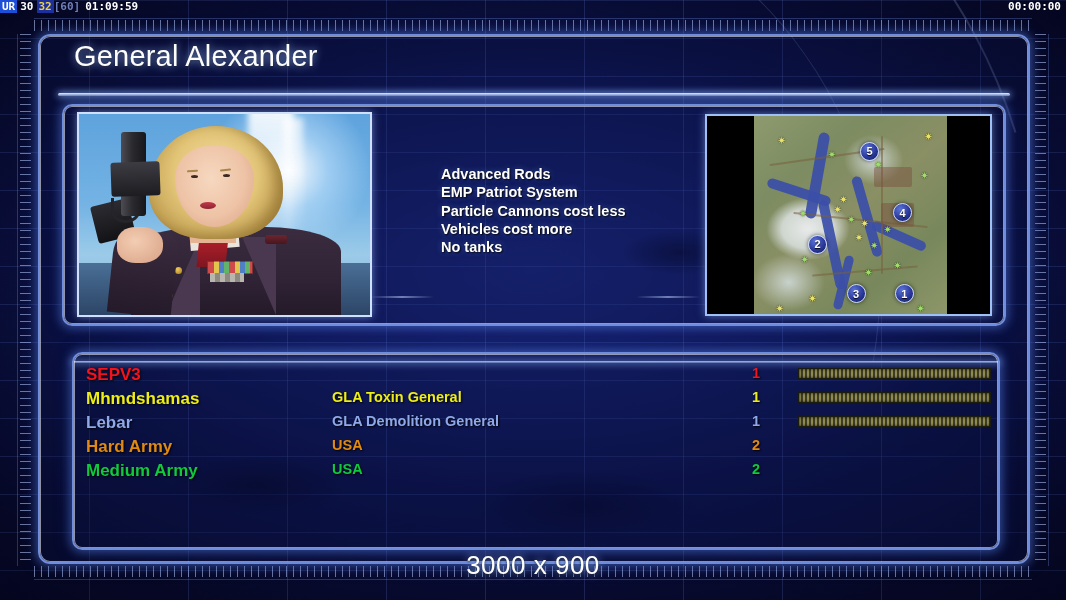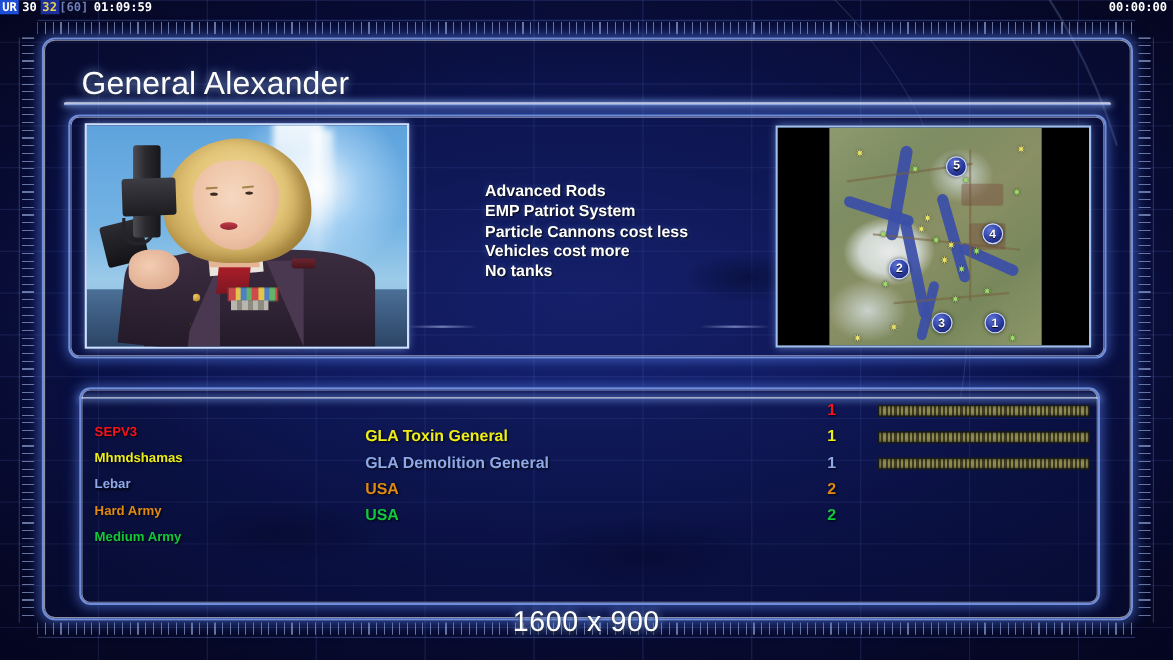--- a/index.html
+++ b/index.html
@@ -77,21 +77,21 @@
       0 0 10px 2px rgba(90,130,230,.45),
       0 0 18px rgba(40,70,170,.35);
     background:rgba(10,18,72,.25);
   }
   #outer-frame { left:38px; top:34px; width:992px; height:530px; }
 
   #title-bar {
     position:absolute; left:58px; top:40px; width:952px; height:56px;
   }
   #title-text {
-    position:absolute; left:16px; top:20px;
+    position:absolute; left:16px; top:0;
     font-size:29px; font-weight:400; letter-spacing:.2px;
     color:#fdfdff;
     text-shadow:0 0 9px rgba(150,185,255,.95), 0 1px 3px rgba(0,0,0,.85);
   }
   .divider {
     position:absolute; height:3px; border-radius:2px;
     background:linear-gradient(to bottom, rgba(255,255,255,.95), rgba(130,170,255,.75));
     box-shadow:0 0 7px 1px rgba(140,180,255,.85);
   }
   #title-divider { left:58px; top:93px; width:952px; }
@@ -293,21 +293,21 @@
   #list-panel { left:72px; top:352px; width:928px; height:198px; border-radius:10px; }
   #list-header { position:absolute; left:86px; top:340px; width:906px; height:20px; }
   .col-head {
     position:absolute; top:0;
     font-size:14px; font-weight:bold; color:#f2f4ff;
     text-shadow:1px 1px 2px rgba(0,0,0,.9);
   }
   #list-divider { left:72px; top:361px; width:928px; height:2px; }
 
   .prow { position:absolute; left:86px; width:906px; height:24px; }
-  .pname { position:absolute; left:0;   top:0; font-size:12px; font-weight:bold; white-space:nowrap; text-shadow:1px 1px 2px rgba(0,0,0,.9);margin-top:20px; }
+  .pname { position:absolute; left:0;   top:0; font-size:17px; font-weight:bold; white-space:nowrap; text-shadow:1px 1px 2px rgba(0,0,0,.9); }
   .parmy { position:absolute; left:246px;top:0; font-size:14.5px; font-weight:bold; white-space:nowrap; text-shadow:1px 1px 2px rgba(0,0,0,.9); }
   .pteam { position:absolute; left:658px;top:0; width:24px; text-align:center; font-size:14.5px; font-weight:bold; text-shadow:1px 1px 2px rgba(0,0,0,.9); }
   .pprog {
     position:absolute; left:712px; top:3px; width:193px; height:11px;
     background:
       repeating-linear-gradient(to right,
         #8f8a52 0 2px, #3e3c22 2px 4px);
     border:1px solid #1b1c10;
     box-shadow:inset 0 0 3px rgba(0,0,0,.8);
   }
@@ -481,20 +481,20 @@
         <div class="parmy" style="color: rgb(224, 138, 18);">USA</div>
         <div class="pteam" style="color: rgb(224, 138, 18);">2</div>
       </div>
       <div class="prow" style="top: 461px;">
         <div class="pname" style="color: rgb(18, 201, 60);">Medium Army</div>
         <div class="parmy" style="color: rgb(18, 201, 60);">USA</div>
         <div class="pteam" style="color: rgb(18, 201, 60);">2</div>
       </div>
     </div>
 
-  <div id="res-text">1600 x 900</div>
+  <div id="res-text">3000 x 900</div>
 
   <div id="hud">
     <span id="hud-ur">UR</span><span id="hud-a">30</span><span id="hud-b">32</span><span id="hud-c">[60]</span><span id="hud-d">01:09:59</span>
   </div>
   <div id="hud-right">00:00:00</div>
 
 </div>
 
 </body></html>

